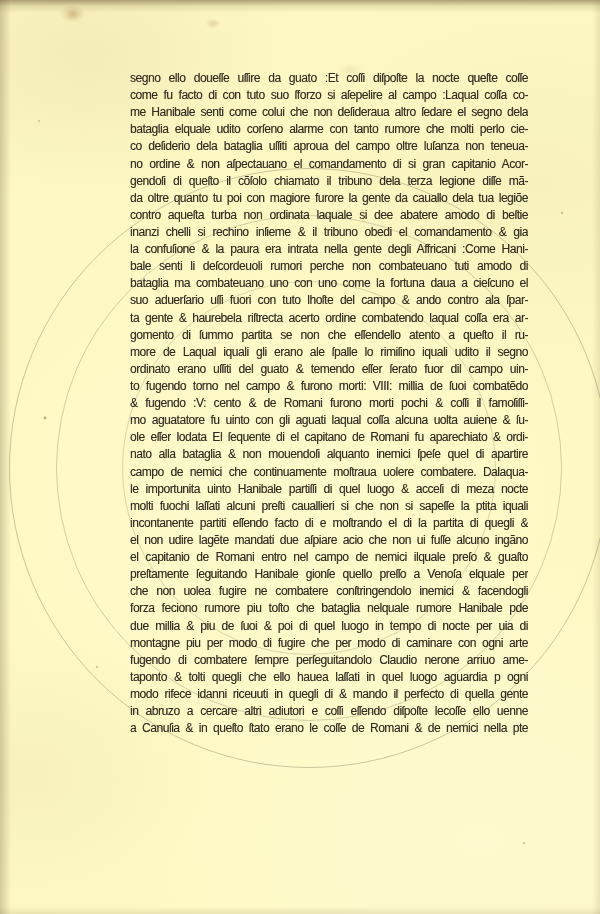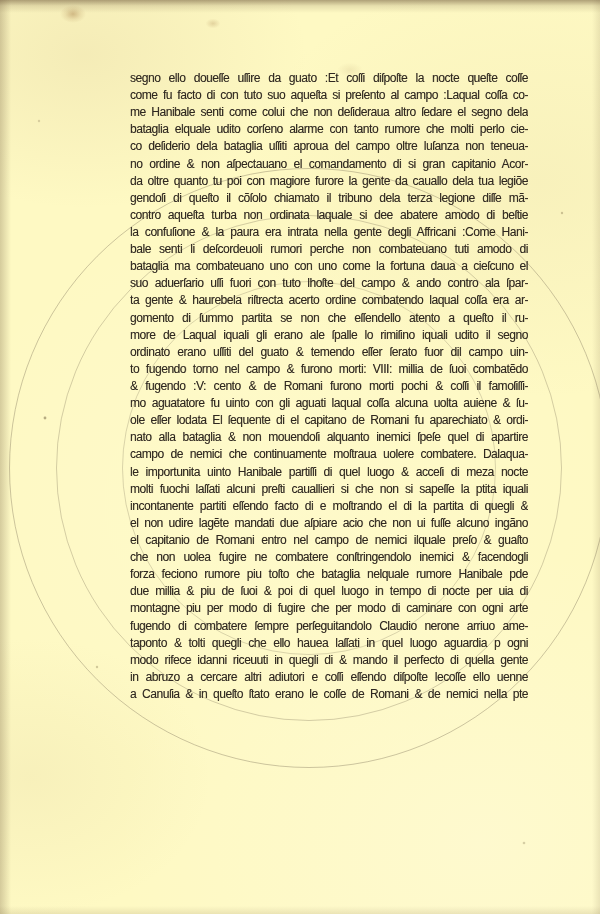--- a/index.html
+++ b/index.html
@@ -70,47 +70,49 @@
   <div class="wm wm-mid"></div>
   <div class="wm wm-inner"></div>
 
   <div class="stain1"></div>
   <div class="stain2"></div>
   <div class="stain3"></div>
   <div class="specks"></div>
 
   <div class="textblock">
     <div class="line">segno ello doueſſe uſſire da guato :Et coſſi diſpoſte la nocte queſte coſſe</div>
-    <div class="line">come fu facto di con tuto suo aqueſta si preſento al campo :Laqual coſſa co-</div>
+    <div class="line">come fu facto di con tuto suo ſforzo si aſepelire al campo :Laqual coſſa co-</div>
     <div class="line">me Hanibale senti come colui che non deſideraua altro ſedare el segno dela</div>
     <div class="line">bataglia elquale udito corſeno alarme con tanto rumore che molti perlo cie-</div>
     <div class="line">co deſiderio dela bataglia uſſiti aproua del campo oltre luſanza non teneua-</div>
     <div class="line">no ordine &amp; non aſpectauano el comandamento di si gran capitanio Acor-</div>
+    <div class="line">gendoſi di queſto il cõſolo chiamato il tribuno dela terza legione diſſe mã-</div>
     <div class="line">da oltre quanto tu poi con magiore furore la gente da cauallo dela tua legiõe</div>
-    <div class="line">gendoſi di queſto il cõſolo chiamato il tribuno dela terza legione diſſe mã-</div>
     <div class="line">contro aqueſta turba non ordinata laquale si dee abatere amodo di beſtie</div>
+    <div class="line">inanzi chelli si rechino inſieme &amp; il tribuno obedi el comandamento &amp; gia</div>
     <div class="line">la confuſione &amp; la paura era intrata nella gente degli Affricani :Come Hani-</div>
     <div class="line">bale senti li deſcordeuoli rumori perche non combateuano tuti amodo di</div>
     <div class="line">bataglia ma combateuano uno con uno come la fortuna daua a cieſcuno el</div>
     <div class="line">suo aduerſario uſſi fuori con tuto lhoſte del campo &amp; ando contro ala ſpar-</div>
     <div class="line">ta gente &amp; haurebela riſtrecta acerto ordine combatendo laqual coſſa era ar-</div>
     <div class="line">gomento di ſummo partita se non che eſſendello atento a queſto il ru-</div>
     <div class="line">more de Laqual iquali gli erano ale ſpalle lo rimiſino iquali udito il segno</div>
     <div class="line">ordinato erano uſſiti del guato &amp; temendo eſſer ſerato fuor dil campo uin-</div>
     <div class="line">to fugendo torno nel campo &amp; furono morti: VIII: millia de ſuoi combatẽdo</div>
     <div class="line">&amp; fugendo :V: cento &amp; de Romani furono morti pochi &amp; coſſi il famoſiſſi-</div>
     <div class="line">mo aguatatore fu uinto con gli aguati laqual coſſa alcuna uolta auiene &amp; ſu-</div>
     <div class="line">ole eſſer lodata El ſequente di el capitano de Romani fu aparechiato &amp; ordi-</div>
     <div class="line">nato alla bataglia &amp; non mouendoſi alquanto inemici ſpeſe quel di apartire</div>
     <div class="line">campo de nemici che continuamente moſtraua uolere combatere. Dalaqua-</div>
     <div class="line">le importunita uinto Hanibale partiſſi di quel luogo &amp; acceſi di meza nocte</div>
     <div class="line">molti fuochi laſſati alcuni preſti cauallieri si che non si sapeſſe la ptita iquali</div>
     <div class="line">incontanente partiti eſſendo facto di e moſtrando el di la partita di quegli &amp;</div>
     <div class="line">el non udire lagẽte mandati due aſpiare acio che non ui fuſſe alcuno ingãno</div>
     <div class="line">el capitanio de Romani entro nel campo de nemici ilquale preſo &amp; guaſto</div>
+    <div class="line">preſtamente ſeguitando Hanibale gionſe quello preſſo a Venoſa elquale per</div>
     <div class="line">che non uolea fugire ne combatere conſtringendolo inemici &amp; facendogli</div>
     <div class="line">forza feciono rumore piu toſto che bataglia nelquale rumore Hanibale pde</div>
     <div class="line">due millia &amp; piu de ſuoi &amp; poi di quel luogo in tempo di nocte per uia di</div>
     <div class="line">montagne piu per modo di fugire che per modo di caminare con ogni arte</div>
     <div class="line">fugendo di combatere ſempre perſeguitandolo Claudio nerone arriuo ame-</div>
     <div class="line">taponto &amp; tolti quegli che ello hauea laſſati in quel luogo aguardia p ogni</div>
     <div class="line">modo rifece idanni riceuuti in quegli di &amp; mando il perfecto di quella gente</div>
     <div class="line">in abruzo a cercare altri adiutori e coſſi eſſendo diſpoſte lecoſſe ello uenne</div>
     <div class="line">a Canuſia &amp; in queſto ſtato erano le coſſe de Romani &amp; de nemici nella pte</div>
   </div>

